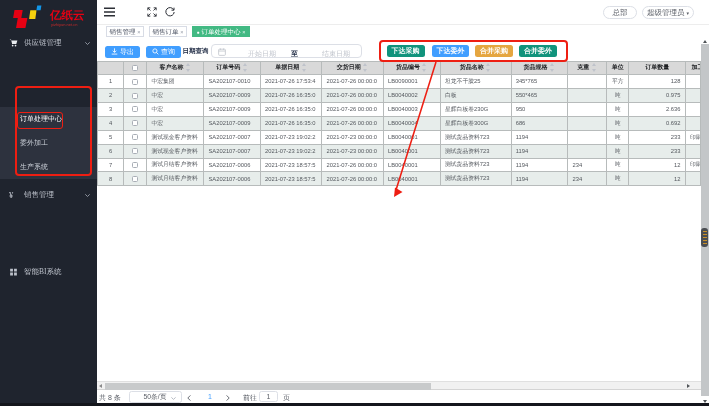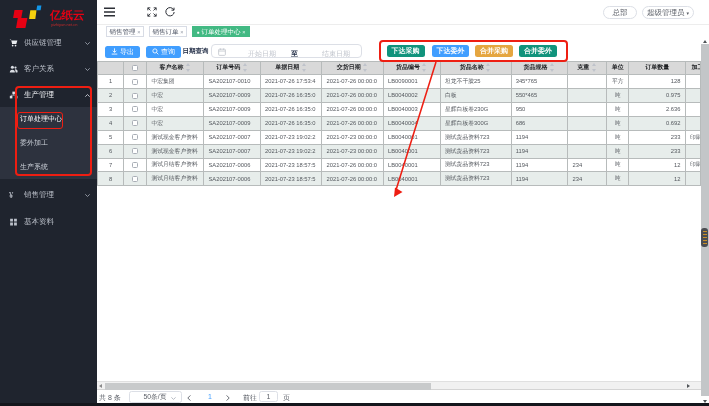--- a/index.html
+++ b/index.html
@@ -81,48 +81,20 @@
   <div class="mitem" style="top:30px">
     <svg class="ico" viewBox="0 0 16 16">
           <path d="M1,1.8 h2.6 l2,7.8 h7.4 l1.9,-6.2 H4.2 z" fill="#e8ebef"></path>
           <circle cx="6.5" cy="12.6" r="1.5" fill="#e8ebef"></circle>
           <circle cx="11.6" cy="12.6" r="1.5" fill="#e8ebef"></circle>
         </svg>
     <span class="txt">供应链管理</span>
         <span class="chev" style="margin-top:-1.5px">
           <svg width="5" height="3" viewBox="0 0 5 3">
             <path d="M0.3,0.3 L2.5,2.5 L4.7,0.3" stroke="#9aa0ab" stroke-width="0.9" fill="none"></path>
-          </svg>
-        </span>
-  </div>
-  <div class="mitem" style="top:56px">
-    <svg class="ico" viewBox="0 0 16 16">
-          <circle cx="6" cy="5" r="2.7" fill="#d8dce2"></circle>
-          <path d="M1.5,14 a4.5,4.5 0 0,1 9,0 z" fill="#d8dce2"></path>
-          <circle cx="11.5" cy="5.5" r="2" fill="#d8dce2"></circle>
-          <path d="M10.5,8.5 a4,4 0 0,1 4.5,5.5 h-3" fill="#d8dce2"></path>
-        </svg>
-    <span class="txt">客户关系</span>
-        <span class="chev" style="margin-top:-1.5px">
-          <svg width="5" height="3" viewBox="0 0 5 3">
-            <path d="M0.3,0.3 L2.5,2.5 L4.7,0.3" stroke="#9aa0ab" stroke-width="0.9" fill="none"></path>
-          </svg>
-        </span>
-  </div>
-  <div class="mitem" style="top:82px;color:#f0f2f5">
-    <svg class="ico" viewBox="0 0 16 16">
-          <rect x="6" y="2" width="4.5" height="4.5" fill="#dfe3e8"></rect>
-          <rect x="1.5" y="9.5" width="4.5" height="4.5" fill="#dfe3e8"></rect>
-          <rect x="10.5" y="9.5" width="4.5" height="4.5" fill="#dfe3e8"></rect>
-          <path d="M8.2,6.5 v2 M4,9.5 v-1.2 h8.5 v1.2" stroke="#dfe3e8" stroke-width="1" fill="none"></path>
-        </svg>
-    <span class="txt">生产管理</span>
-        <span class="chev" style="margin-top:-1.5px">
-          <svg width="5" height="3" viewBox="0 0 5 3">
-            <path d="M0.3,2.7 L2.5,0.5 L4.7,2.7" stroke="#c8ccd4" stroke-width="0.9" fill="none"></path>
           </svg>
         </span>
   </div>
   <div class="sitem" style="top:107px;color:#fff">
         <span class="txt">订单处理中心</span>
       </div>
   <div class="sitem" style="top:131px">
         <span class="txt">委外加工</span>
       </div>
   <div class="sitem" style="top:155px">
@@ -130,25 +102,25 @@
       </div>
   <div class="mitem" style="top:182px">
     <span class="ico" style="font-size:8.5px;color:#bcc1ca;width:auto;height:auto">¥</span>
     <span class="txt">销售管理</span>
         <span class="chev" style="margin-top:-1.5px">
           <svg width="5" height="3" viewBox="0 0 5 3">
             <path d="M0.3,0.3 L2.5,2.5 L4.7,0.3" stroke="#9aa0ab" stroke-width="0.9" fill="none"></path>
           </svg>
         </span>
   </div>
-  <div class="mitem" style="top:209px">
+  <div class="mitem" style="top:259px">
     <svg class="ico" viewBox="0 0 16 16">
           <path d="M2,2 h5 v5 h-5 z M9,2 h5 v5 h-5 z M2,9 h5 v5 h-5 z M9,9 h5 v5 h-5 z" fill="#bcc1ca"></path>
         </svg>
-    <span class="txt">基本资料</span>
+    <span class="txt">智能BI系统</span>
   </div>
 </div>
 
 <div id="topbar"></div>
 <svg class="abs" style="left:104px;top:7px" width="11" height="10" viewBox="0 0 11 10">
   <path d="M0,1.2 h11 M0,5 h11 M0,8.8 h11" stroke="#2c2f36" stroke-width="1.6"></path>
 </svg>
 <svg class="abs" style="left:147px;top:7px" width="10" height="10" viewBox="0 0 12 12">
   <path d="M1,4 V1 h3 M8,1 h3 v3 M11,8 v3 h-3 M4,11 H1 V8 M1,1 l3.2,3.2 M11,1 L7.8,4.2 M11,11 L7.8,7.8 M1,11 l3.2,-3.2" stroke="#2c2f36" stroke-width="1.1" fill="none"></path>
 </svg>

